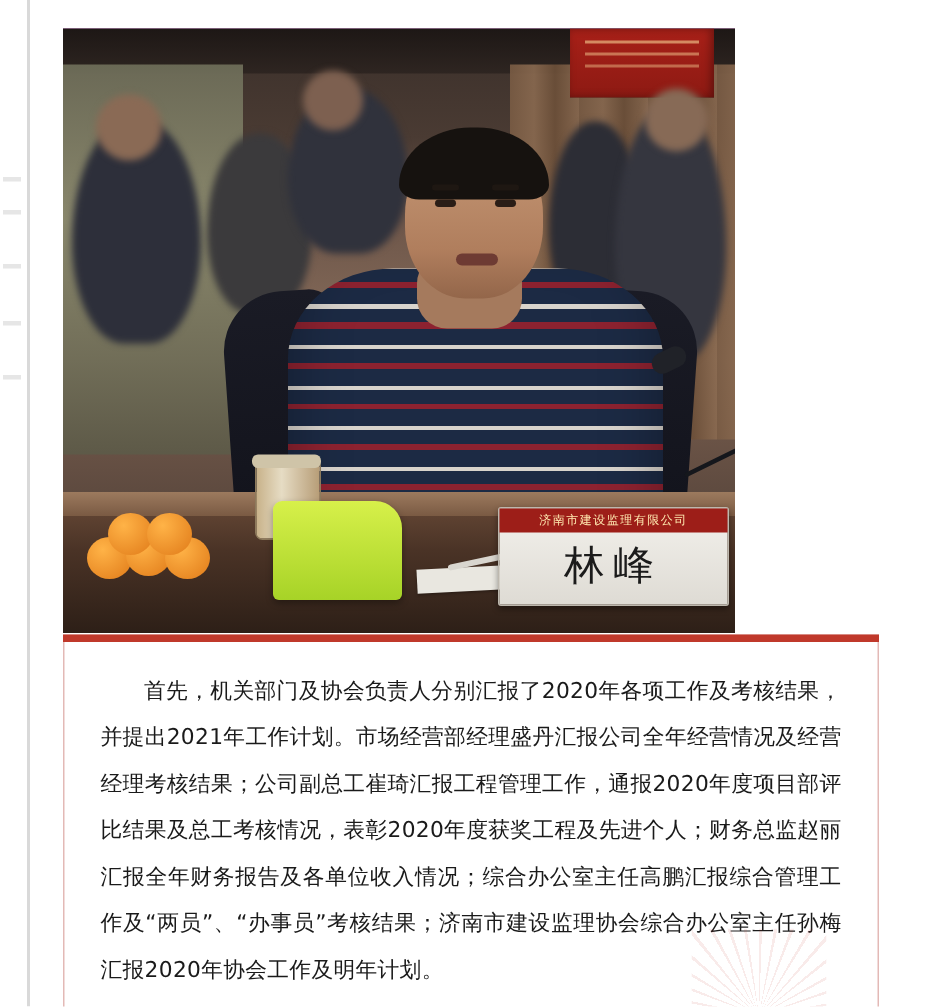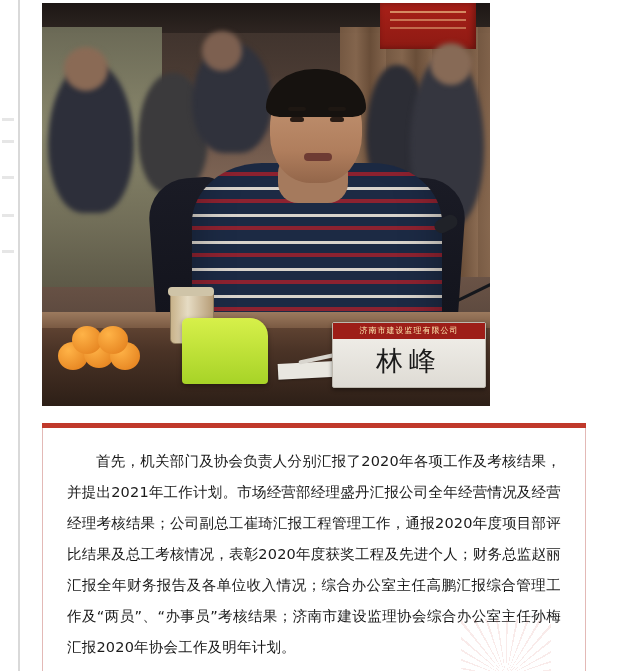--- a/index.html
+++ b/index.html
@@ -43,21 +43,21 @@
     left: 2px;
     width: 12px;
     height: 3px;
     background: #e6e6e6;
   }
 
   
   .photo-wrap {
     position: absolute;
     left: 42px;
-    top: 3px;
+    top: 19px;
     width: 448px;
     height: 403px;
     overflow: hidden;
     background: #701a75;
   }
   .photo {
     position: absolute;
     inset: 0;
     
     background:

